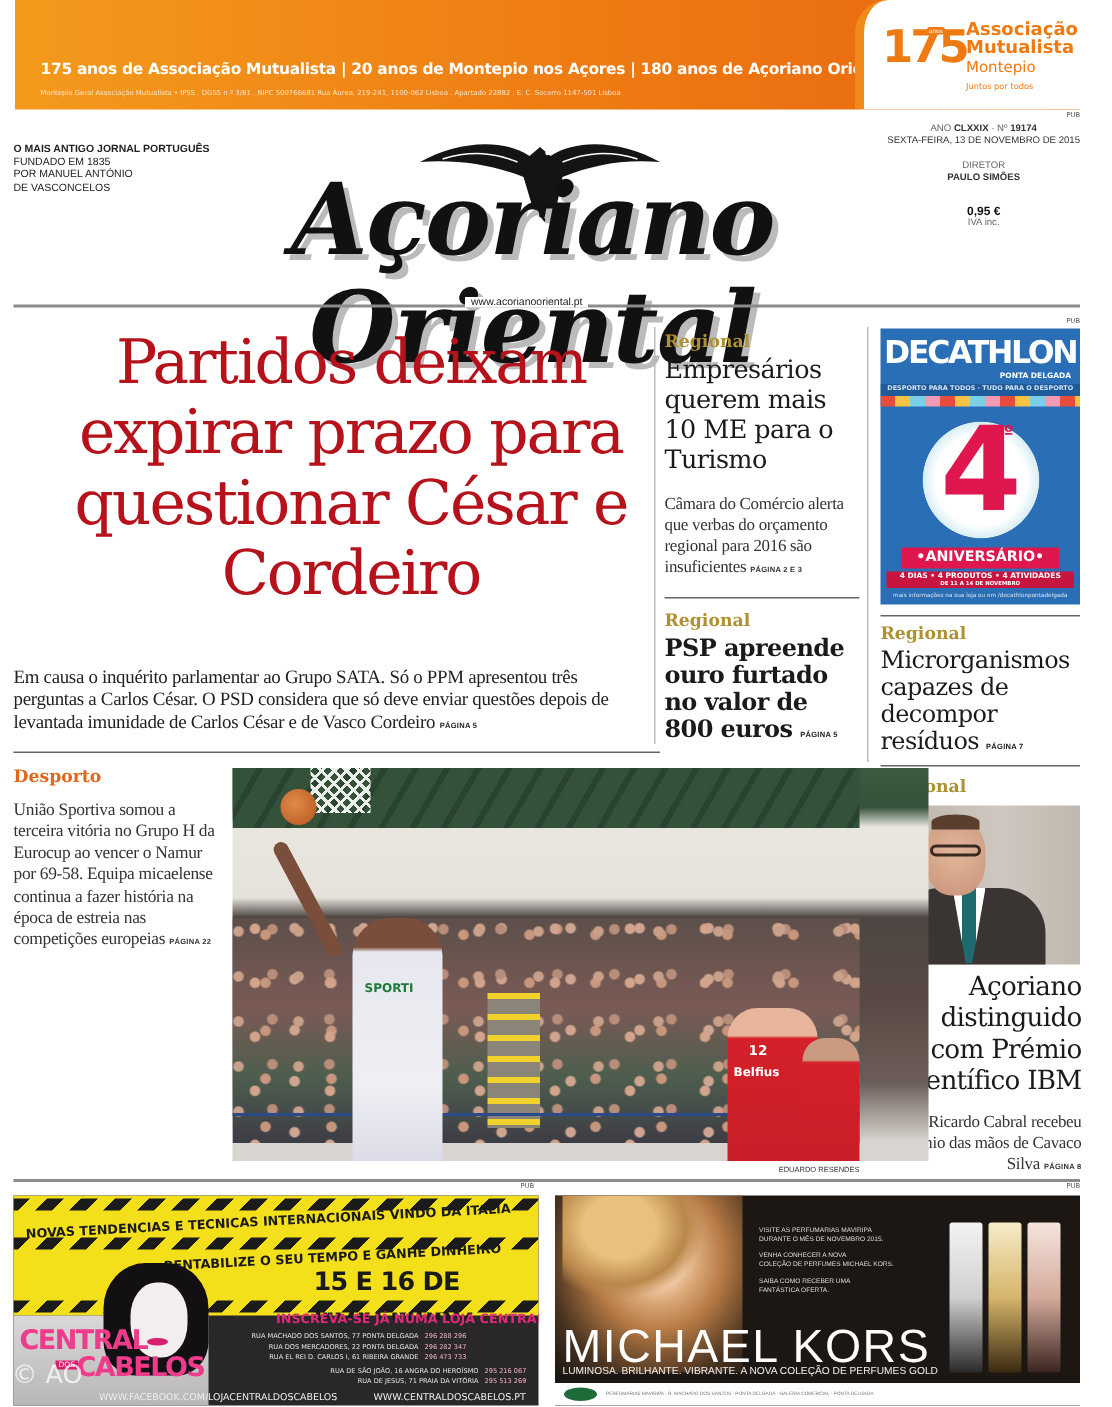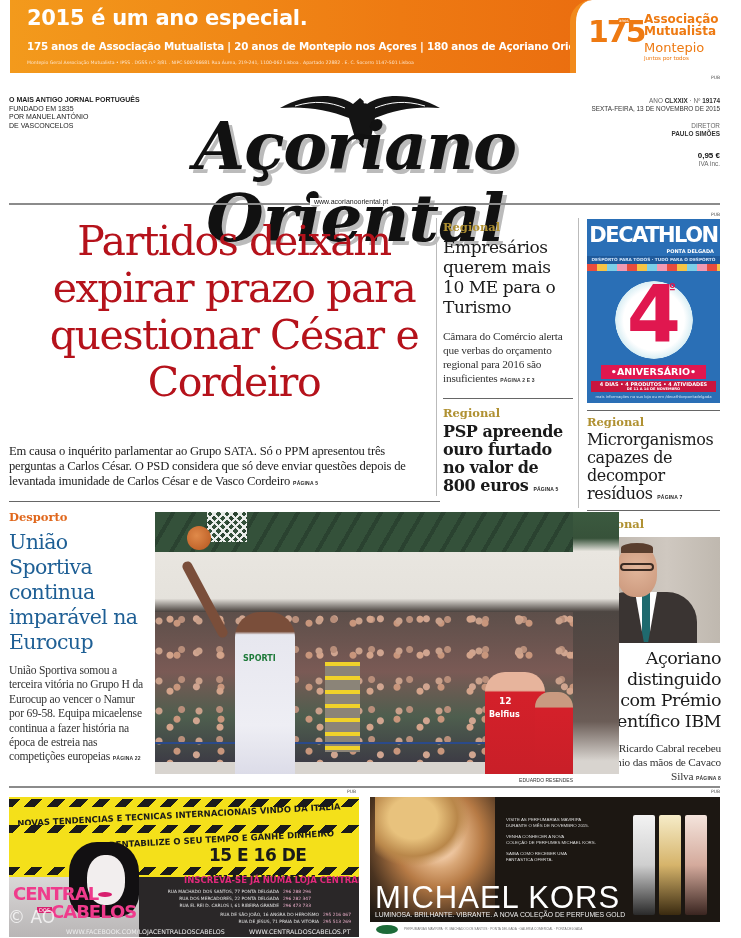--- a/index.html
+++ b/index.html
@@ -11,28 +11,28 @@
   
   .banner { left: 10px; top: 0; width: 710px; height: 73px;
     background: linear-gradient(90deg, #f39a1c 0%, #ee7a12 55%, #e8650e 100%); overflow: hidden; }
   .banner-title { left: 17px; top: 6px; color: #fff; font-family: "DejaVu Sans", sans-serif; font-size: 21px; font-weight: bold; letter-spacing: -0.3px; }
   .banner-sub { left: 17px; top: 40px; color: #fff; font-family: "DejaVu Sans", sans-serif; font-size: 10.3px; font-weight: bold; letter-spacing: -0.2px; }
   .banner-legal { left: 17px; top: 60px; color: #fde4c8; font-family: "DejaVu Sans", sans-serif; font-size: 4.6px; white-space: nowrap; }
   .banner-logo { left: 560px; top: 0; width: 160px; height: 73px; background: #fff; border-radius: 22px 0 0 0; border-left: 6px solid #f18a1c; }
   .logo-175 { left: 12px; top: 14px; color: #ee7a12; font-family: "DejaVu Sans", sans-serif; font-size: 30px; font-weight: bold; letter-spacing: -2px; }
   .logo-anos { left: 42px; top: 18px; color: #fff; background: #ee7a12; font-size: 4px; font-family: "DejaVu Sans", sans-serif; padding: 0 1px; border-radius: 2px; }
   .logo-name { left: 68px; top: 13px; color: #ee7a12; font-family: "DejaVu Sans", sans-serif; font-size: 12px; line-height: 12px; font-weight: bold; }
-  .logo-montepio { left: 68px; top: 40px; color: #ee7a12; font-family: "DejaVu Sans", sans-serif; font-size: 13px; }
+  .logo-montepio { left: 68px; top: 40px; color: #ee7a12; font-family: "DejaVu Sans", sans-serif; font-size: 10px; }
   .logo-tag { left: 68px; top: 55px; color: #ee7a12; font-family: "DejaVu Sans", sans-serif; font-size: 5.5px; }
   .pub { font-family: "DejaVu Sans", sans-serif; font-size: 4.5px; color: #555; }
 
   
   .mast-left { left: 9px; top: 96px; font-family: "Liberation Sans", sans-serif; font-size: 7px; line-height: 8.5px; color: #222; }
   .mast-left b { font-weight: bold; }
-  .mast-right { right: 21px; top: 97px; text-align: right; font-family: "Liberation Sans", sans-serif; font-size: 6.4px; line-height: 8.3px; color: #333; }
+  .mast-right { right: 21px; top: 82px; text-align: center; font-family: "Liberation Sans", sans-serif; font-size: 6.4px; line-height: 8.3px; color: #333; }
   .mast-right .lbl { color: #666; }
   .mast-right .big { font-size: 8px; font-weight: bold; color: #111; }
   .title-wrap { left: 70px; top: 90px; width: 570px; height: 110px; }
   .title-text { left: 0; top: 20px; width: 570px; text-align: center; font-family: "DejaVu Serif", serif; font-weight: bold; font-size: 66px; letter-spacing: -1px; color: #111;
     text-shadow: 4px 4px 0 #bbb; font-style: italic; line-height: 72px; }
   .eagle { left: 205px; top: 0; width: 170px; height: 60px; }
   .rule-top { left: 9px; top: 203px; width: 711px; height: 2px; background: #8b8b8b; }
   .url { left: 310px; top: 198px; background: #fff; padding: 0 4px; font-family: "Liberation Sans", sans-serif; font-size: 7px; color: #222; }
 
   
@@ -118,21 +118,20 @@
   .kors-sub { left: 5px; top: 114px; color: #eee; font-family: "Liberation Sans", sans-serif; font-size: 6.8px; white-space: nowrap; }
   .bottle { width: 22px; height: 100px; top: 18px; border-radius: 2px; }
   .kors-footer { left: 0; top: 125px; width: 350px; height: 15px; background: #fff; }
   .kors-footer-logo { left: 6px; top: 3px; width: 22px; height: 9px; border-radius: 50%; background: #1d6b39; }
   .kors-footer-text { left: 34px; top: 5px; font-family: "Liberation Sans", sans-serif; font-size: 3.2px; color: #777; white-space: nowrap; }
 </style>
 </head>
 <body>
 
 <div class="abs banner">
-  <div class="abs banner-title">2015 é um ano especial.</div>
   <div class="abs banner-sub">175 anos de Associação Mutualista  |  20 anos de Montepio nos Açores  |  180 anos de Açoriano Oriental</div>
   <div class="abs banner-legal">Montepio Geral Associação Mutualista • IPSS . DGSS n.º 3/81 . NIPC 500766681 Rua Áurea, 219-241, 1100-062 Lisboa . Apartado 22882 . E. C. Socorro 1147-501 Lisboa</div>
   <div class="abs banner-logo">
     <span class="abs logo-175">175</span>
     <span class="abs logo-anos">anos</span>
     <div class="abs logo-name">
       <div>Associação</div>
       <div>Mutualista</div>
     </div>
     <div class="abs logo-montepio">Montepio</div>
@@ -236,21 +235,20 @@
 <div class="abs" style="left:587px;top:648px;width:134px;text-align:right;">
   <div class="right-head-big">Açoriano distinguido com Prémio Científico IBM</div>
   <div class="mid-body" style="margin-top:9px;">
     <span>Ricardo Cabral recebeu prémio das mãos de Cavaco Silva</span>
     <span class="pagina">PÁGINA 8</span>
   </div>
 </div>
 
 <div class="abs" style="left:9px;top:510px;width:140px;">
   <div class="section" style="color:#e0671c;">Desporto</div>
-  <div style="margin-top:6px;font-family:'DejaVu Serif',serif;font-size:20.5px;line-height:25px;color:#1e5f95;letter-spacing:-0.6px;">União Sportiva continua imparável na Eurocup</div>
   <div class="mid-body" style="margin-top:9px;font-size:11.6px;line-height:14.4px;">
     <span>União Sportiva somou a terceira vitória no Grupo H da Eurocup ao vencer o Namur por 69-58. Equipa micaelense continua a fazer história na época de estreia nas competições europeias</span>
     <span class="pagina">PÁGINA 22</span>
   </div>
 </div>
 
 <div class="abs photo-bb">
   <div class="abs bb-roof"></div>
   <div class="abs bb-crowd"></div>
   <div class="abs bb-stairs"></div>

